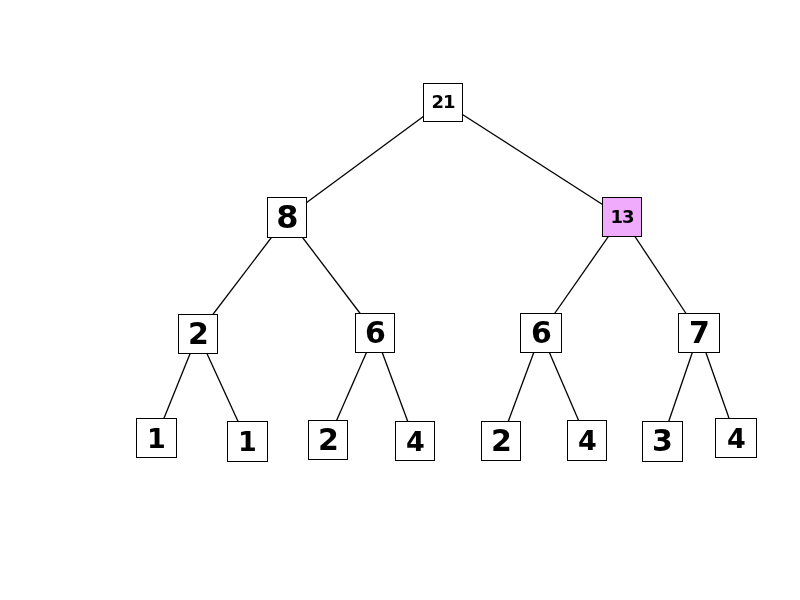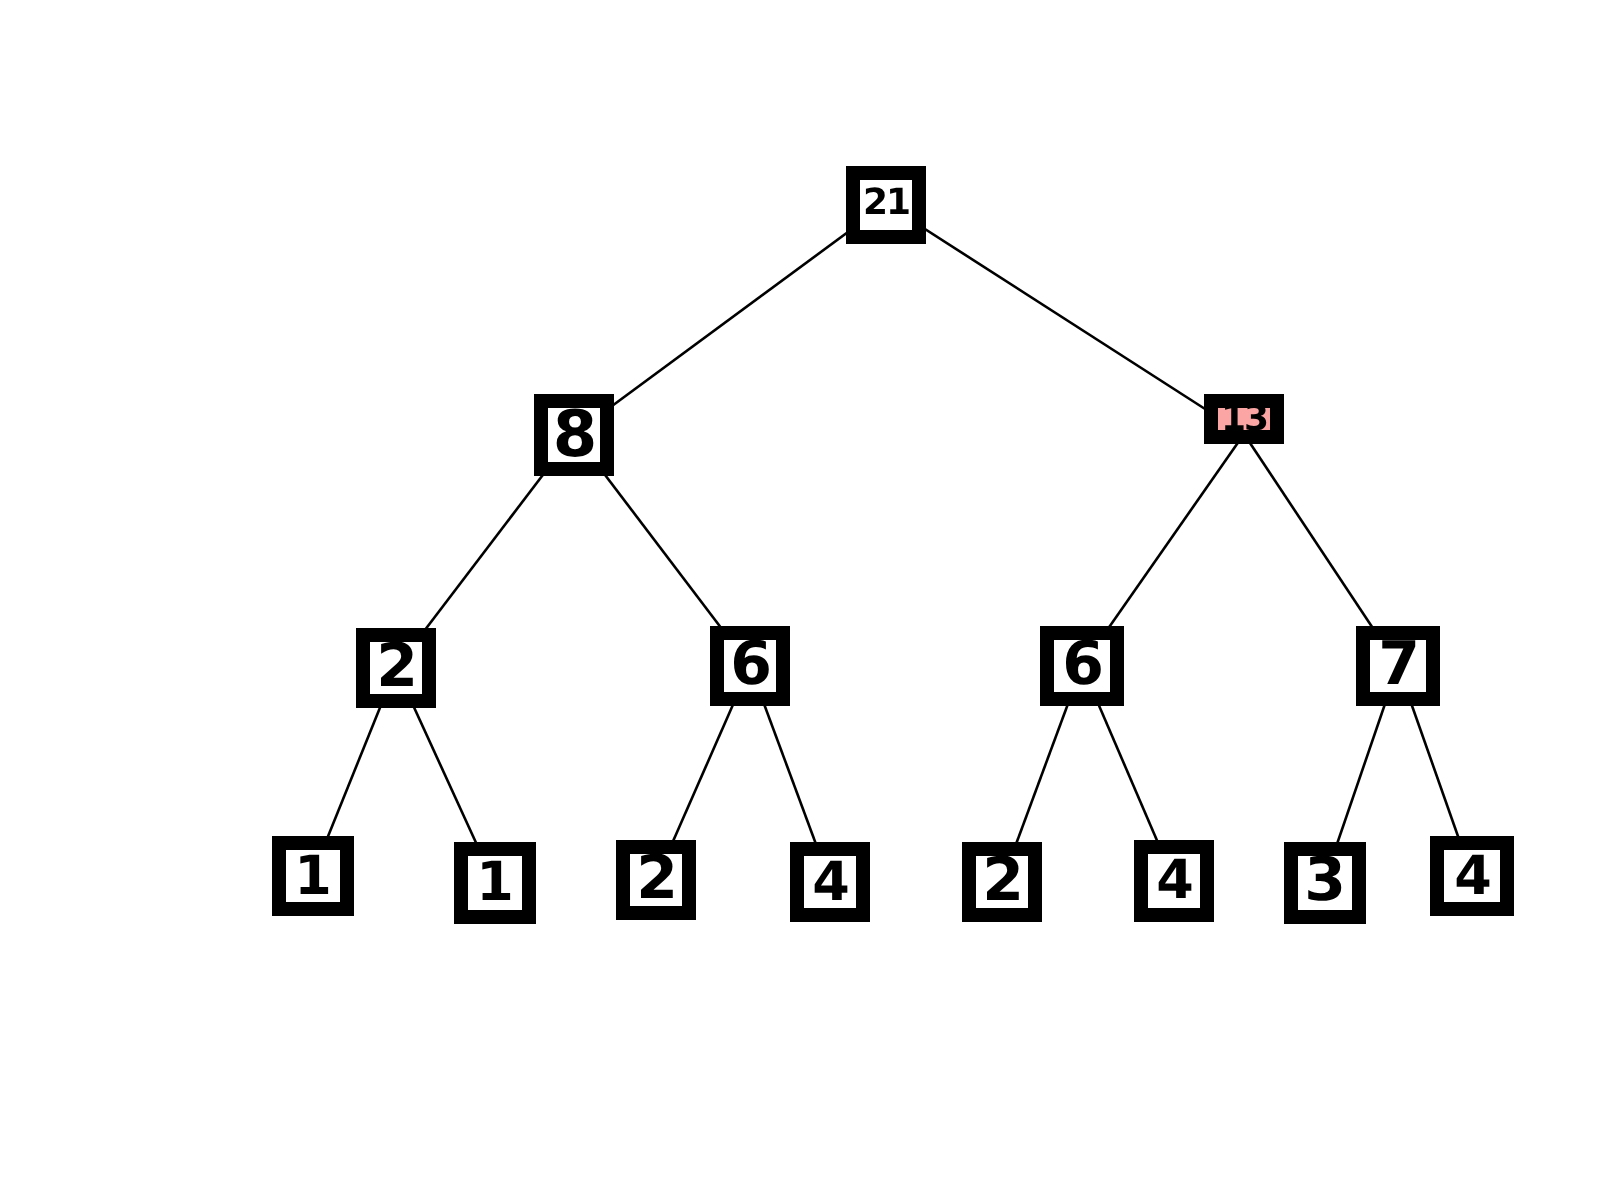--- a/index.html
+++ b/index.html
@@ -20,21 +20,21 @@
     left: 0;
     top: 0;
     width: 800px;
     height: 600px;
     z-index: 1;
   }
   .tree-node {
     position: absolute;
     box-sizing: border-box;
     background: #ffffff;
-    border: 7px solid #f97316;
+    border: 1px solid #f97316;
     display: flex;
     align-items: center;
     justify-content: center;
     z-index: 2;
     font-weight: 800;
     color: #000000;
     letter-spacing: -1px;
     line-height: 1;
     user-select: none;
   }
@@ -59,21 +59,21 @@
       <line x1="699" y1="333" x2="662" y2="441" stroke="#000000" stroke-width="1.3"></line>
       <line x1="699" y1="333" x2="736" y2="438" stroke="#000000" stroke-width="1.3"></line>
     </svg>
   <div id="node-layer">
       <div class="tree-node" style="left: 423px; top: 82.5px; width: 40px; height: 39px; font-size: 18px; background: rgb(255, 255, 255); border-color: rgb(0, 0, 0); color: rgb(0, 0, 0);">
         <span>21</span>
       </div>
       <div class="tree-node" style="left: 267px; top: 196.5px; width: 40px; height: 41px; font-size: 32px; background: rgb(255, 255, 255); border-color: rgb(0, 0, 0); color: rgb(0, 0, 0);">
         <span>8</span>
       </div>
-      <div class="tree-node" style="left: 602px; top: 197px; width: 40px; height: 25px; font-size: 18px; background: #fca5a5; border-color: rgb(0, 0, 0); color: rgb(0, 0, 0);">
+      <div class="tree-node" style="left: 602px; top: 197px; width: 40px; height: 40px; font-size: 18px; background: #f0abfc; border-color: rgb(0, 0, 0); color: rgb(0, 0, 0);">
         <span>13</span>
       </div>
       <div class="tree-node" style="left: 178px; top: 314px; width: 40px; height: 40px; font-size: 30px; background: rgb(255, 255, 255); border-color: rgb(0, 0, 0); color: rgb(0, 0, 0);">
         <span>2</span>
       </div>
       <div class="tree-node" style="left: 355px; top: 313px; width: 40px; height: 40px; font-size: 30px; background: rgb(255, 255, 255); border-color: rgb(0, 0, 0); color: rgb(0, 0, 0);">
         <span>6</span>
       </div>
       <div class="tree-node" style="left: 520px; top: 313px; width: 42px; height: 40px; font-size: 30px; background: rgb(255, 255, 255); border-color: rgb(0, 0, 0); color: rgb(0, 0, 0);">
         <span>6</span>

